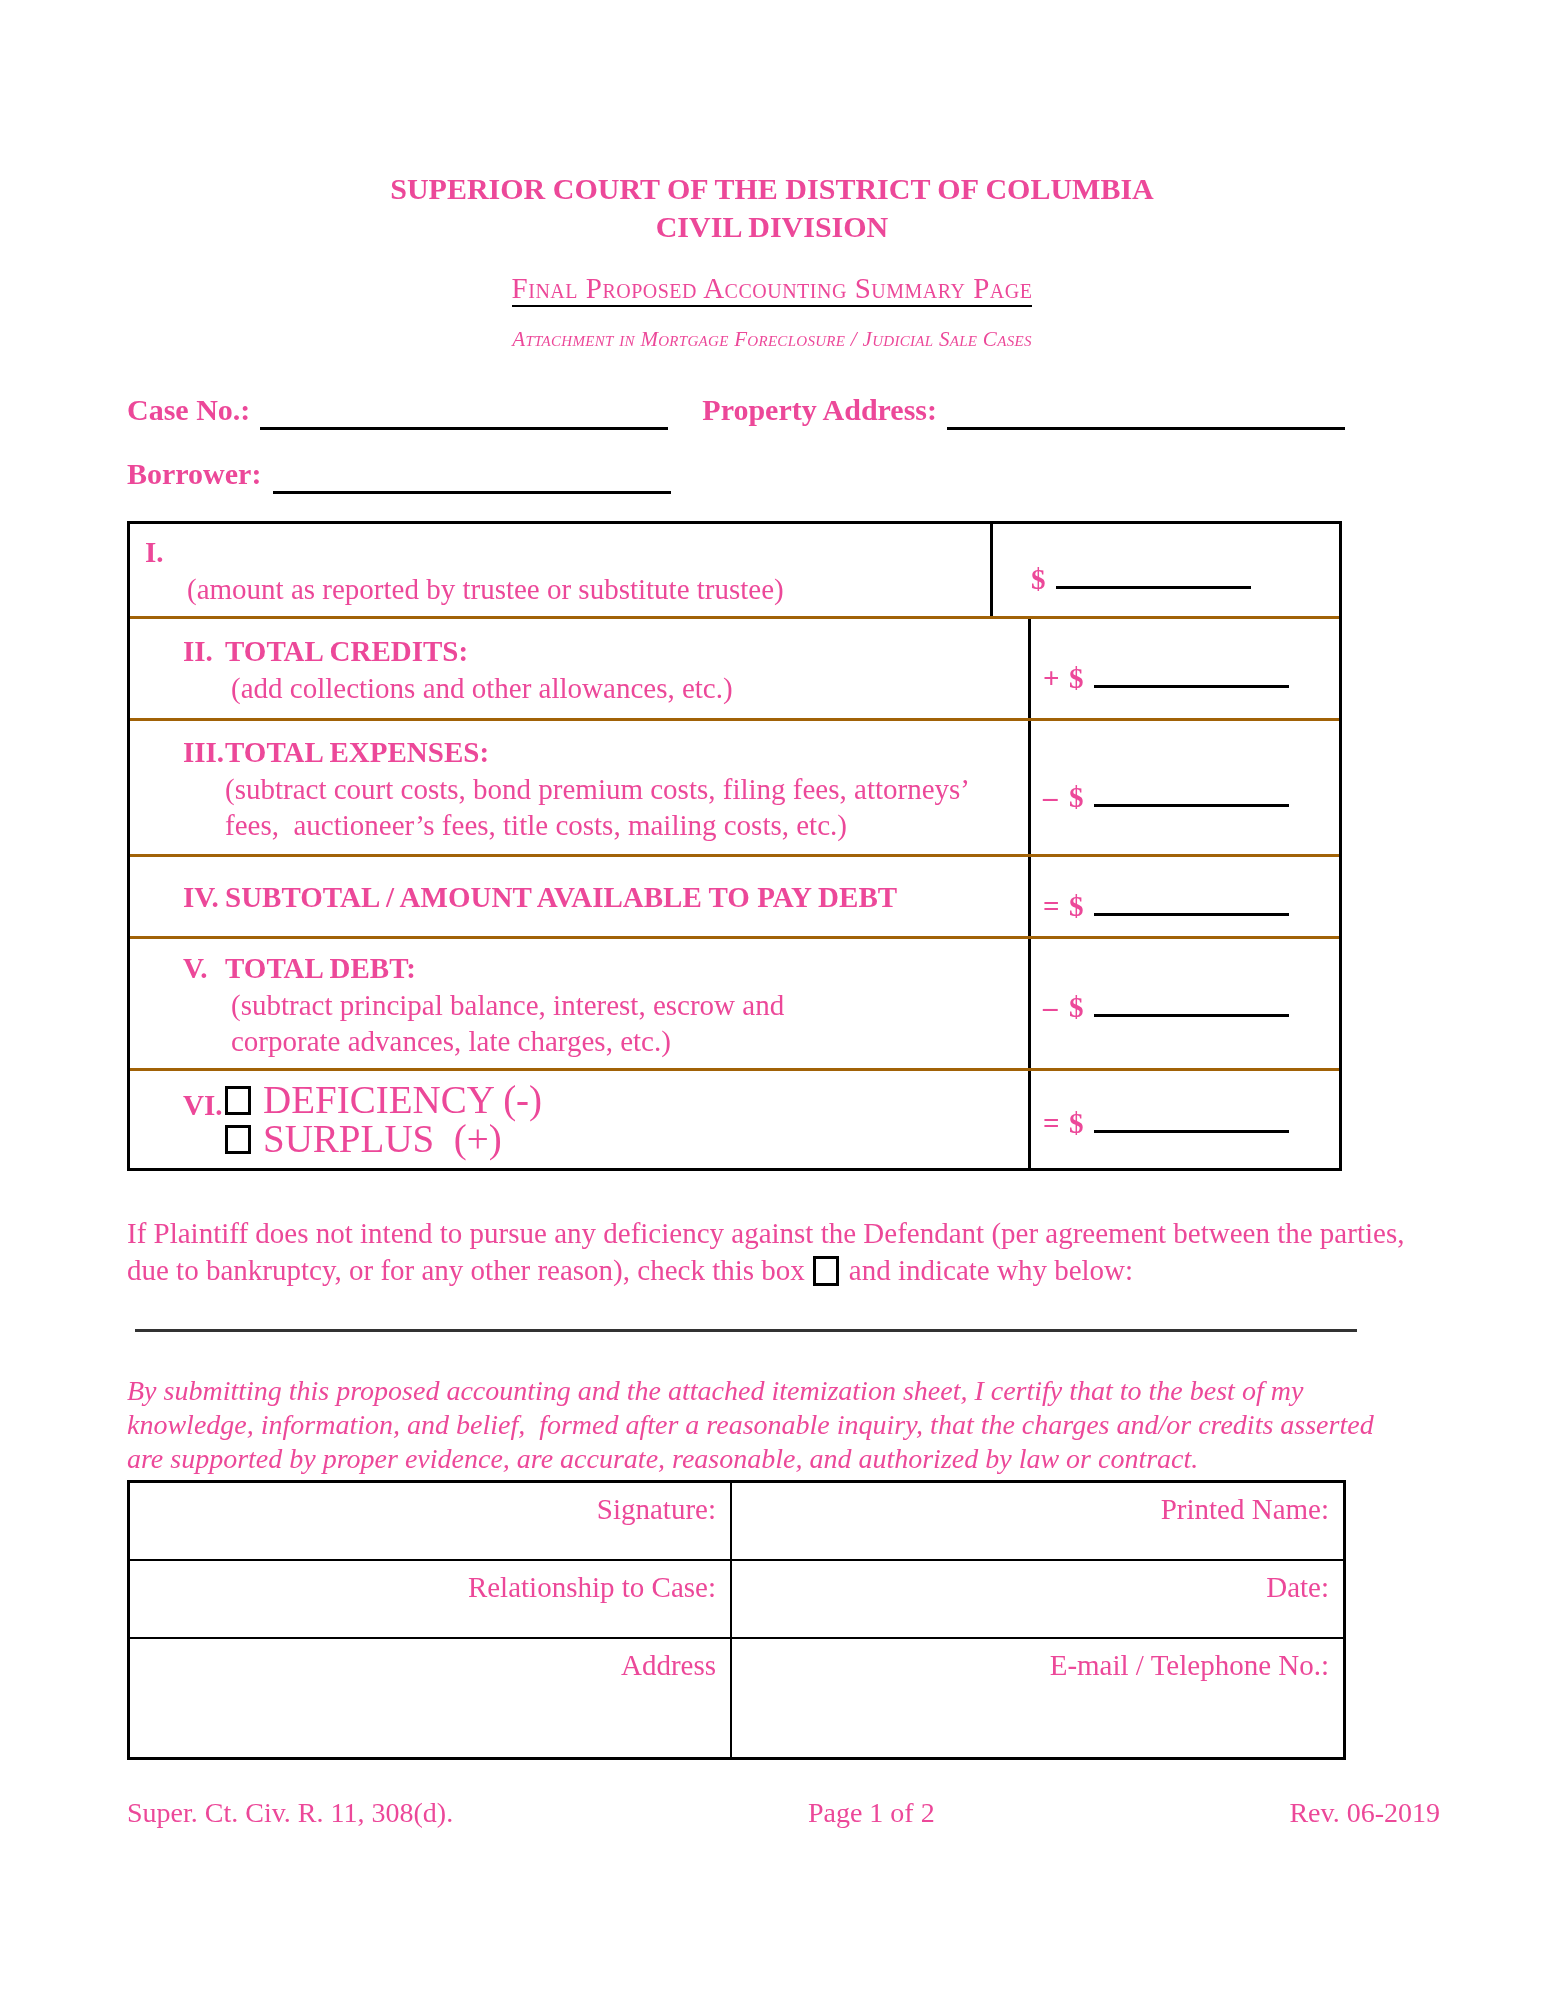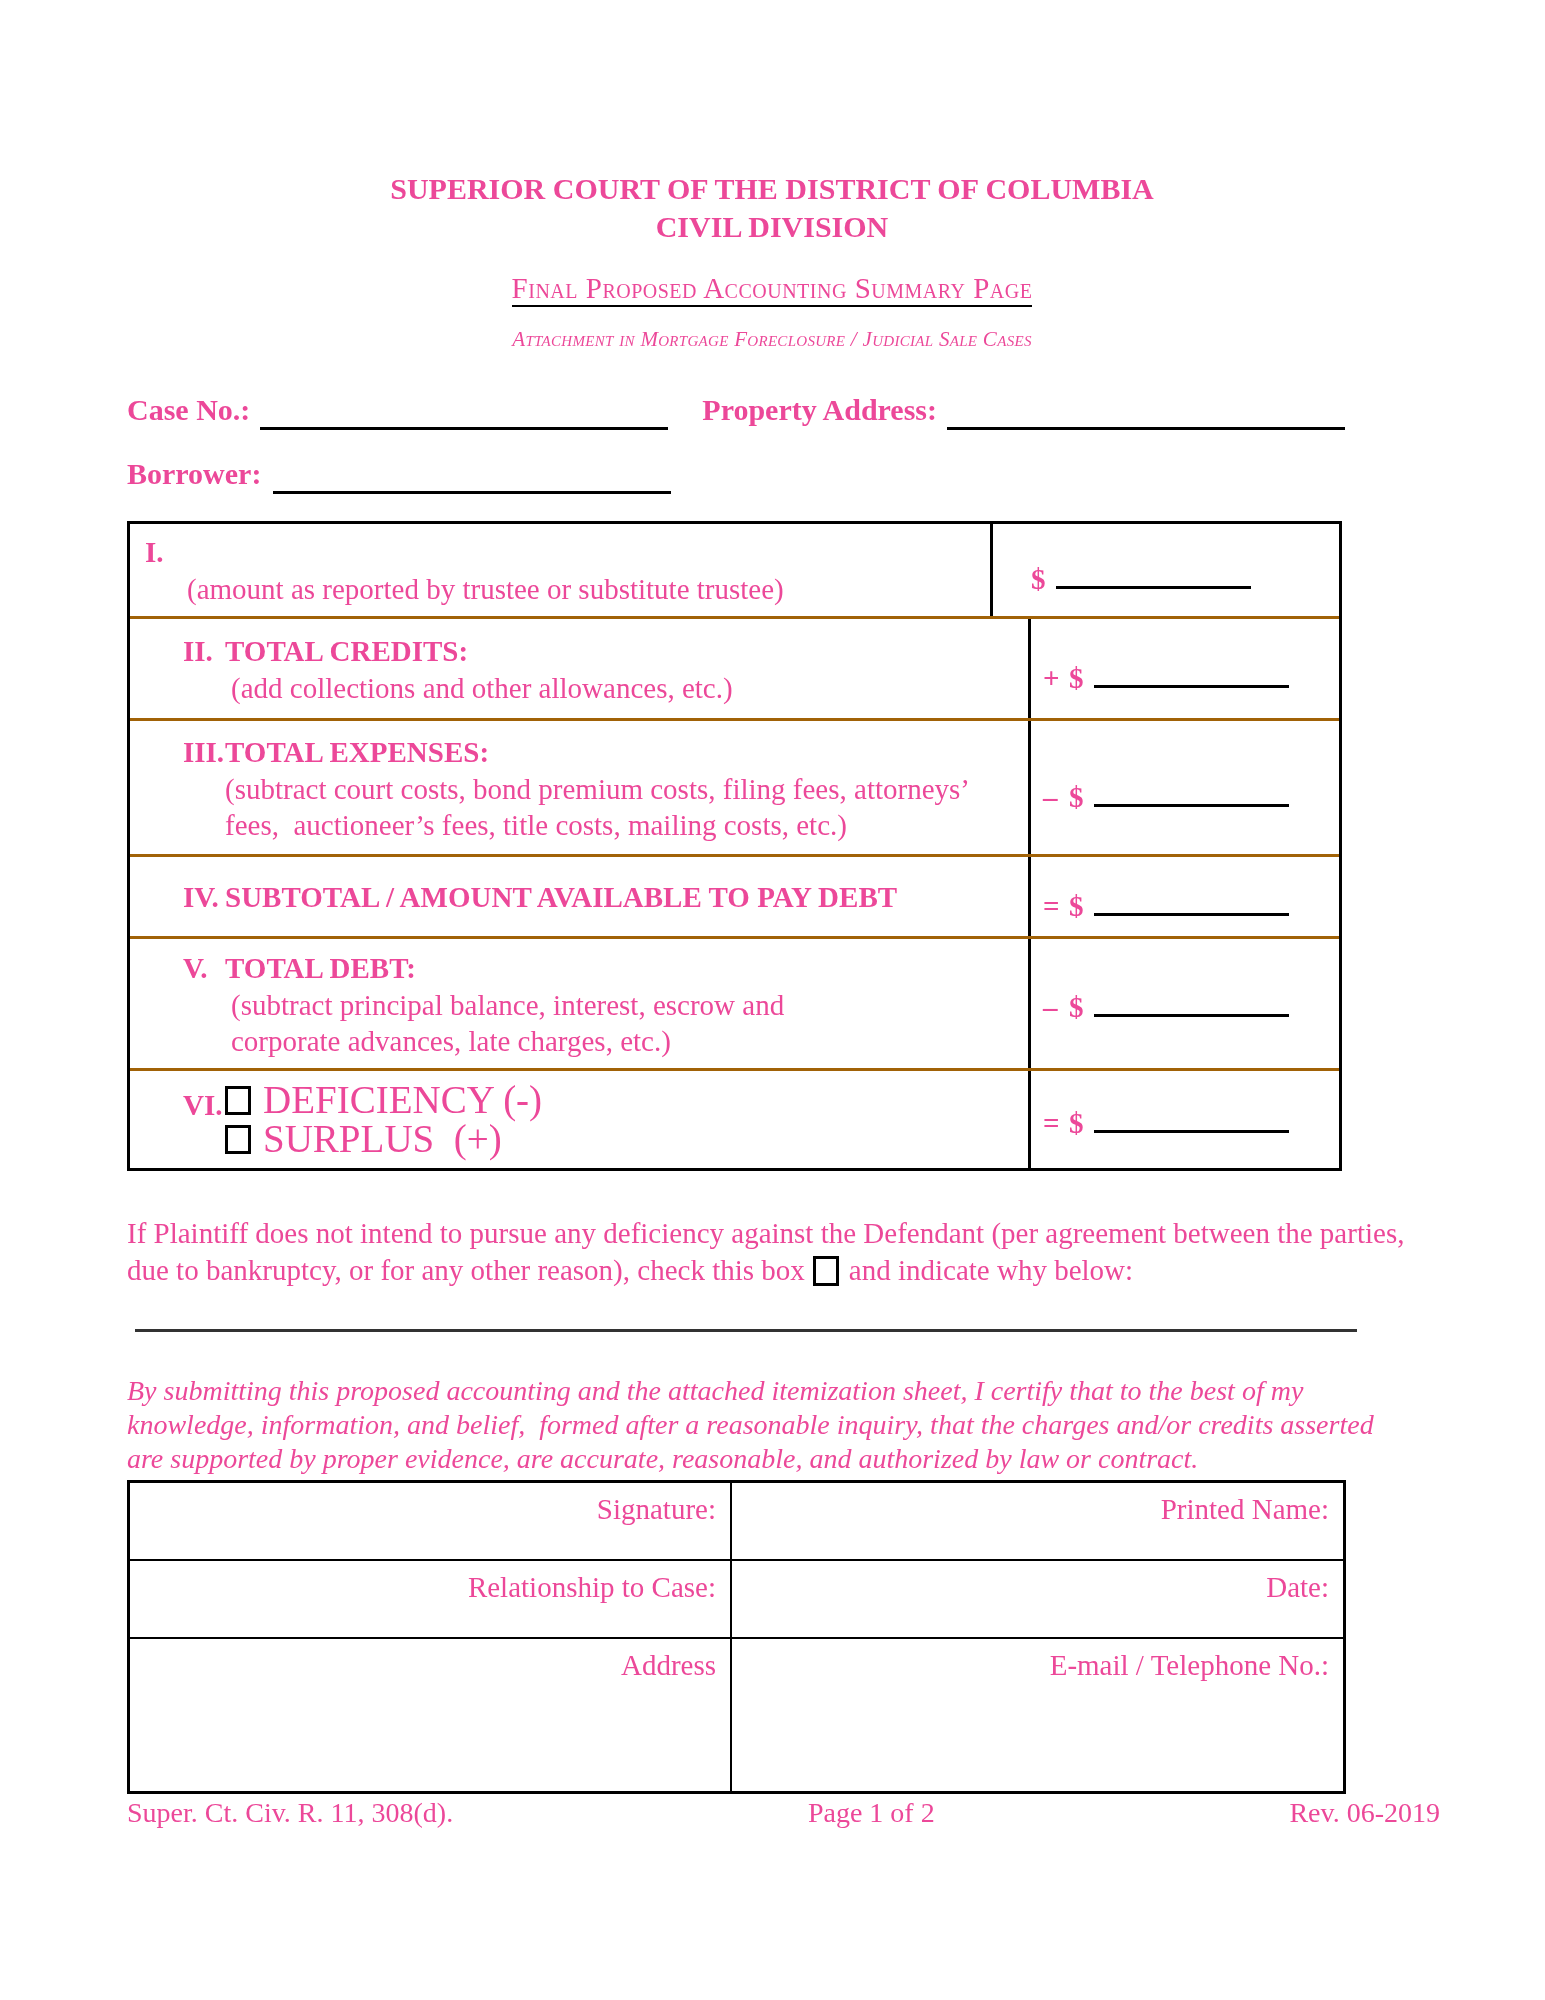--- a/index.html
+++ b/index.html
@@ -143,21 +143,21 @@
   }
   .sig-row{display:grid;grid-template-columns:602px 1fr;}
   .sig-row + .sig-row{border-top:2px solid #000;}
   .sig-cell{
     padding:8px 14px;box-sizing:border-box;
     font-size:29px;line-height:36px;
   }
   .sig-cell.left{border-right:2px solid #000;}
   .sig-row.r1 .sig-cell{height:76px;}
   .sig-row.r2 .sig-cell{height:76px;}
-  .sig-row.r3 .sig-cell{height:152px;}
+  .sig-row.r3 .sig-cell{height:118px;}
 
   
   .doc-footer{
     position:absolute;left:127px;right:105px;top:1797px;
     display:flex;justify-content:space-between;align-items:baseline;
     font-size:28px;
   }
 </style>
 </head>
 <body>

